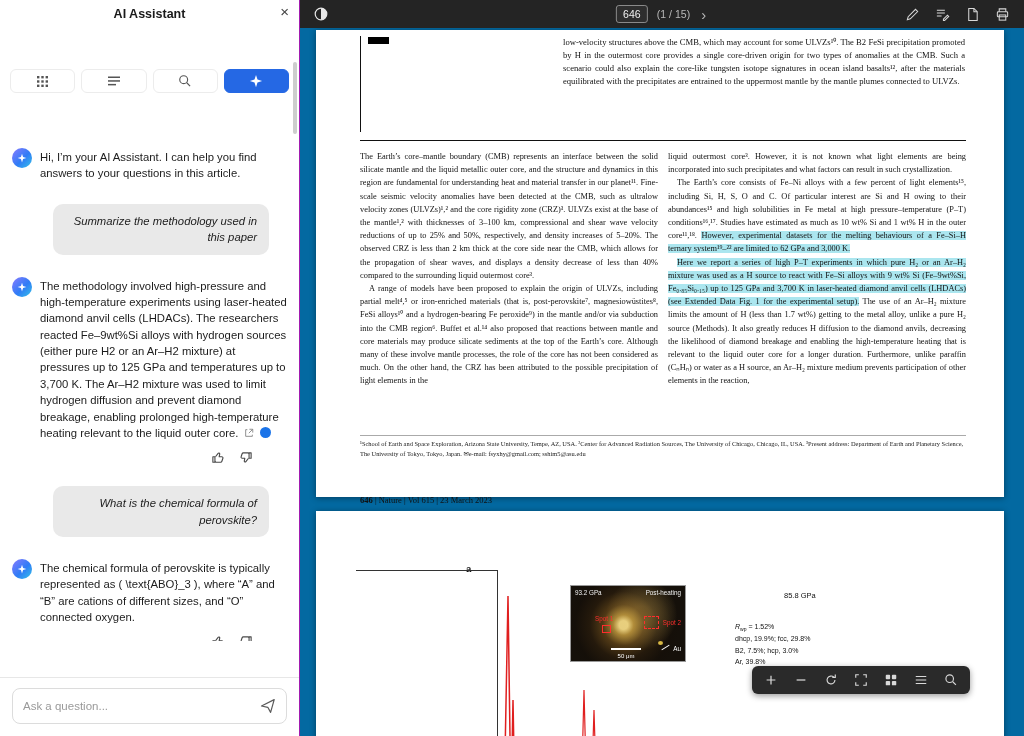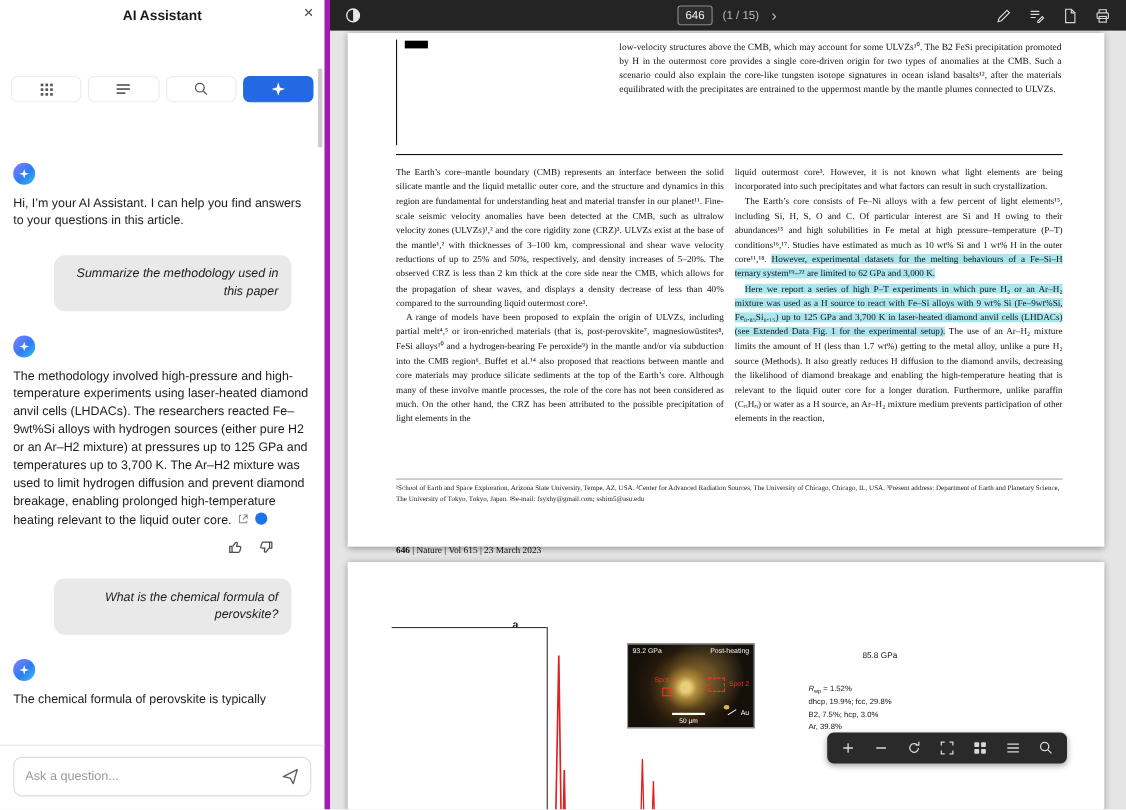--- a/index.html
+++ b/index.html
@@ -1,30 +1,30 @@
 <!DOCTYPE html>
 <html><head>
 <meta charset="utf-8">
 <style>
   * { margin:0; padding:0; box-sizing:border-box; }
   html,body { width:1024px; height:736px; overflow:hidden; font-family:"Liberation Sans",sans-serif; background:#fff; }
   .app { display:flex; width:1024px; height:736px; }
 
   
-  .sidebar { width:300px; height:736px; background:#fff; border-right:5px solid #a21caf; display:flex; flex-direction:column; position:relative;gap:36px; }
+  .sidebar { width:300px; height:736px; background:#fff; border-right:1px solid #a21caf; display:flex; flex-direction:column; position:relative;gap:36px; }
   .sb-header { height:28px; display:flex; align-items:center; justify-content:center; position:relative; flex:none; }
   .sb-title { font-size:12.5px; font-weight:700; color:#1a1a1a; }
   .sb-close { position:absolute; right:10px; top:4px; background:none; border:none; font-size:15px; color:#444; cursor:pointer; line-height:1; }
   .sb-tools { display:flex; gap:6px; padding:5px 10px 7px; flex:none; }
   .tool-btn { flex:1; height:24px; border:1px solid #ececec; border-radius:6px; background:#fff; display:flex; align-items:center; justify-content:center; cursor:pointer; }
   .tool-btn.active { background:#2568e4; border-color:#2568e4; }
   .sb-disclaimer { background:#f2f2f2; padding:10px 16px 12px; font-size:10px; line-height:1.5; color:#555; flex:none; }
   .sb-chat { flex:1; padding:12px 12px 0; overflow:hidden; position:relative; }
   .msg { display:flex; margin-bottom:22px; }
-  .msg.ai { gap:8px;flex-direction:column; }
+  .msg.ai { gap:8px; }
   .avatar { width:20px; height:20px; border-radius:50%; background:linear-gradient(135deg,#8a7bff 0%,#2f7cf6 55%,#35c2e8 100%); flex:none; display:flex; align-items:center; justify-content:center; }
   .mtext { font-size:11.3px; line-height:1.45; color:#1c1c1c; padding-top:1px; }
   .msg.user { justify-content:flex-end; }
   .bubble { background:#e9e9e9; border-radius:10px; padding:9px 12px; max-width:216px; text-align:right; font-size:11.3px; line-height:1.45; color:#1c1c1c; margin-right:18px;font-style:italic; }
   .ext-ic { display:inline-block; vertical-align:-1px; margin-left:2px; }
   .chip { display:inline-block; width:11px; height:11px; border-radius:50%; background:#1a73e8; vertical-align:-1px; margin-left:3px; }
   .feedback { display:flex; gap:12px; justify-content:flex-end; margin:-14px 34px 18px 0; }
   .fb-btn { background:none; border:none; cursor:pointer; padding:0; }
   .fb-btn.down svg { transform:rotate(180deg); }
   .regen { display:flex; align-items:center; gap:6px; margin:4px auto 6px; padding:5px 12px; border:1px solid #c9c9c9; border-radius:4px; background:#fff; font-size:11px; color:#333; cursor:pointer; }
@@ -38,21 +38,21 @@
   
   .viewer { flex:1; position:relative; height:736px; }
   .topbar { height:28px; background:#242424; display:flex; align-items:center; padding-left:14px; position:relative; }
   .tb-icon { background:none; border:none; cursor:pointer; display:flex; align-items:center; }
   .tb-center { position:absolute; left:50%; transform:translateX(-50%); display:flex; align-items:center; gap:9px; }
   .pagebox { min-width:32px; height:18px; border:1px solid #8a8a8a; border-radius:3px; background:#2e2e2e; color:#f0f0f0; font-size:10.5px; display:flex; align-items:center; justify-content:center; padding:0 5px; cursor:text; }
   .pagecount { color:#b9b9b9; font-size:10.5px; }
   .tb-chev { background:none; border:none; color:#b9b9b9; font-size:15px; line-height:1; cursor:pointer; padding:0 2px; }
   .tb-right { margin-left:auto; display:flex; gap:15px; padding-right:14px; }
 
-  .canvas { position:absolute; top:28px; left:0; right:0; bottom:0; background:#e5e5e5; overflow:hidden; }
+  .canvas { position:absolute; top:28px; left:0; right:0; bottom:0; background:#0369a1; overflow:hidden; }
   .page { position:absolute; left:16px; width:688px; background:#fff; box-shadow:0 1px 6px rgba(0,0,0,.4); }
   .p1 { top:2px; height:467px; }
   .p2 { top:483px; height:400px; }
   .serif { font-family:"Liberation Serif",serif; color:#111; }
 
   .vrule { position:absolute; left:44px; top:6px; width:1px; height:96px; background:#111; }
   .redact { position:absolute; left:52px; top:7px; width:21px; height:7px; background:#000; }
   .abstract { position:absolute; left:247px; top:6px; width:402px; font-size:8.6px; line-height:13.05px; text-align:justify; }
   .hr1 { position:absolute; left:44px; top:110px; width:606px; height:1px; background:#111; }
   .col { position:absolute; top:120px; width:298px; }

